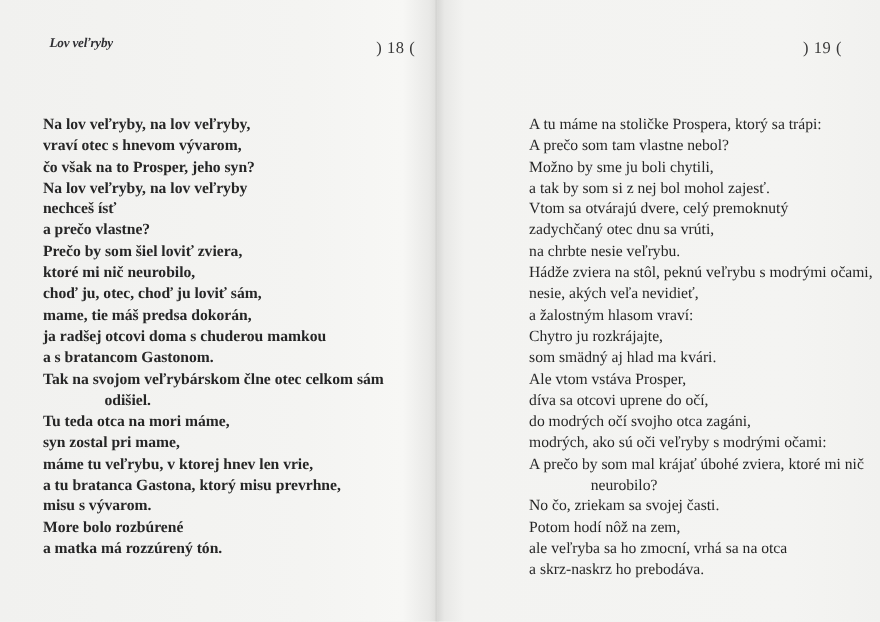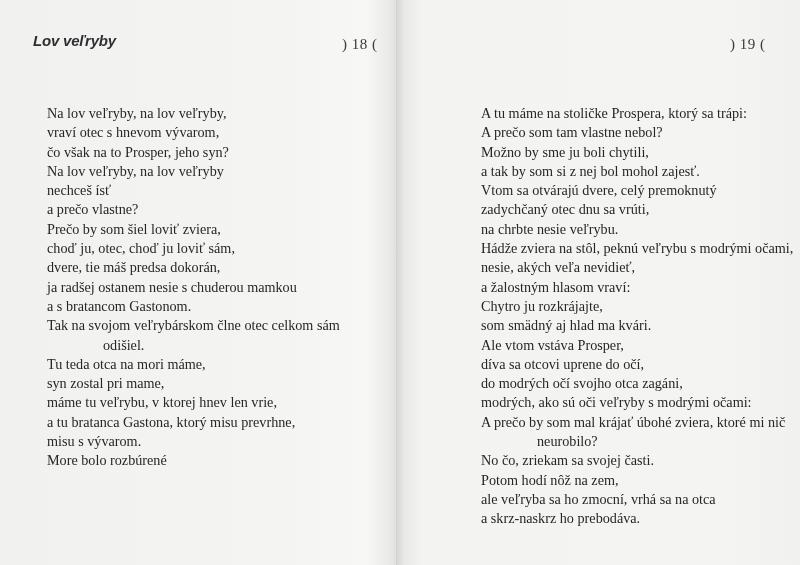--- a/index.html
+++ b/index.html
@@ -19,66 +19,68 @@
   }
   .page-right {
     left: 398px; width: 402px;
     background: linear-gradient(to right, #d9d9d7 0%, #e8e8e6 1.5%, #f3f3f1 6%, #f4f4f2 80%, #f1f1ef 100%);
   }
   .spine {
     position: absolute; left: 396px; top: 0; width: 3px; height: 565px;
     background: linear-gradient(to right, #cfcfcd, #e3e3e1);
   }
   .chapter-title {
-    position: absolute; left: 33px; top: 32px;
-    font-family: Liberation Sans, sans-serif;
+    position: absolute; left: 45px; top: 32px;
+    font-family: Liberation Serif, serif;
     font-style: italic; font-weight: bold;
-    font-size: 15px; color: #2f2f33; letter-spacing: -0.2px;
+    font-size: 12px; color: #2f2f33; letter-spacing: -0.2px;
   }
   .page-number {
     position: absolute; top: 36px;
     font-size: 15px; color: #3a3a3a; letter-spacing: 0.5px;
   }
   .pn-left { left: 342px; }
   .pn-right { left: 730px; text-align: right; }
   .poem {
     position: absolute; top: 104px; margin: 0; padding: 0; list-style: none;
     font-size: 14.2px; line-height: 19.3px;
   }
-  .poem-left { left: 47px; }
+  .poem-left { left: 39px; font-weight: bold; }
   .poem-right { left: 433px; margin-left: 48px; }
   .poem li { white-space: nowrap; }
   .poem li.indent { padding-left: 56px; }
 </style>
 </head>
 <body>
 
 <div class="page page-left">
   <div class="chapter-title">Lov veľryby</div>
   <div class="page-number pn-left">) 18 (</div>
   <ul class="poem poem-left" id="poem-left">
       <li>Na lov veľryby, na lov veľryby,</li>
       <li>vraví otec s hnevom vývarom,</li>
       <li>čo však na to Prosper, jeho syn?</li>
       <li>Na lov veľryby, na lov veľryby</li>
       <li>nechceš ísť</li>
       <li>a prečo vlastne?</li>
       <li>Prečo by som šiel loviť zviera,</li>
+      <li>ktoré mi nič neurobilo,</li>
       <li>choď ju, otec, choď ju loviť sám,</li>
-      <li>dvere, tie máš predsa dokorán,</li>
-      <li>ja radšej ostanem nesie s chuderou mamkou</li>
+      <li>mame, tie máš predsa dokorán,</li>
+      <li>ja radšej otcovi doma s chuderou mamkou</li>
       <li>a s bratancom Gastonom.</li>
       <li>Tak na svojom veľrybárskom člne otec celkom sám</li>
       <li class="indent">odišiel.</li>
       <li>Tu teda otca na mori máme,</li>
       <li>syn zostal pri mame,</li>
       <li>máme tu veľrybu, v ktorej hnev len vrie,</li>
       <li>a tu bratanca Gastona, ktorý misu prevrhne,</li>
       <li>misu s vývarom.</li>
       <li>More bolo rozbúrené</li>
+      <li>a matka má rozzúrený tón.</li>
     </ul>
 </div>
 
 <div class="spine"></div>
 
 <div class="page page-right">
   <div class="page-number pn-right" style="left:332px">) 19 (</div>
   <ul class="poem poem-right" style="left:35px" id="poem-right">
       <li>A tu máme na stoličke Prospera, ktorý sa trápi:</li>
       <li>A prečo som tam vlastne nebol?</li>

